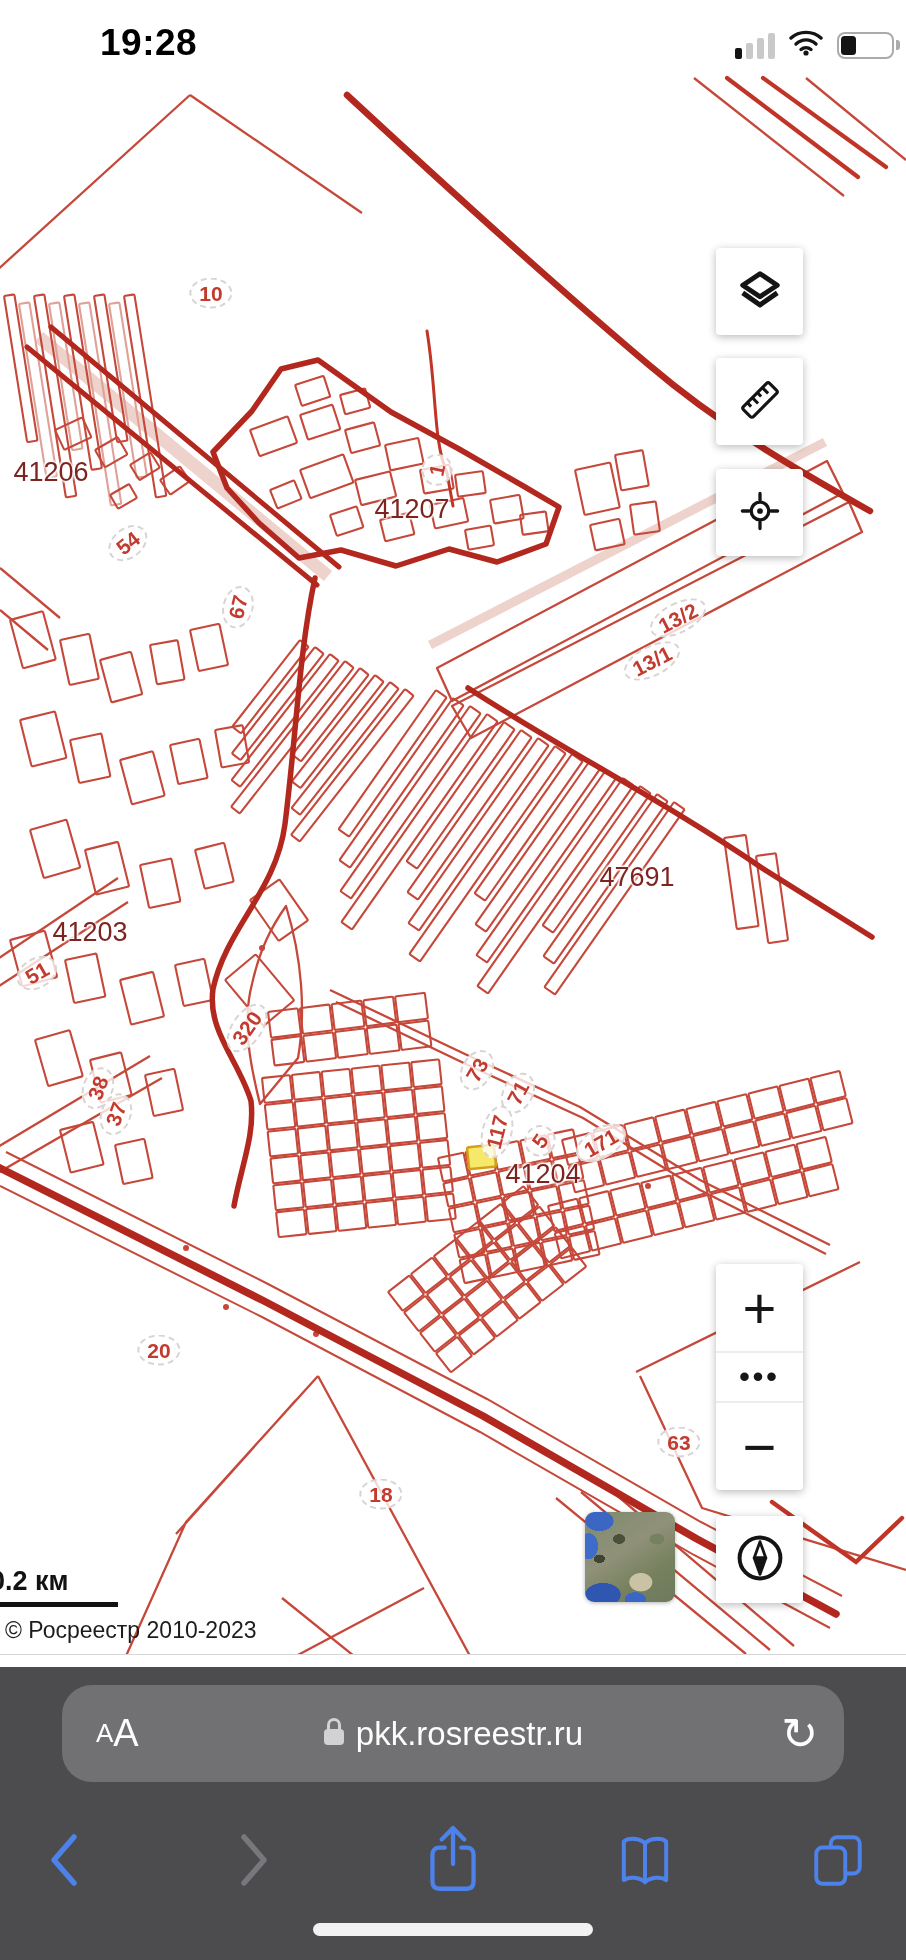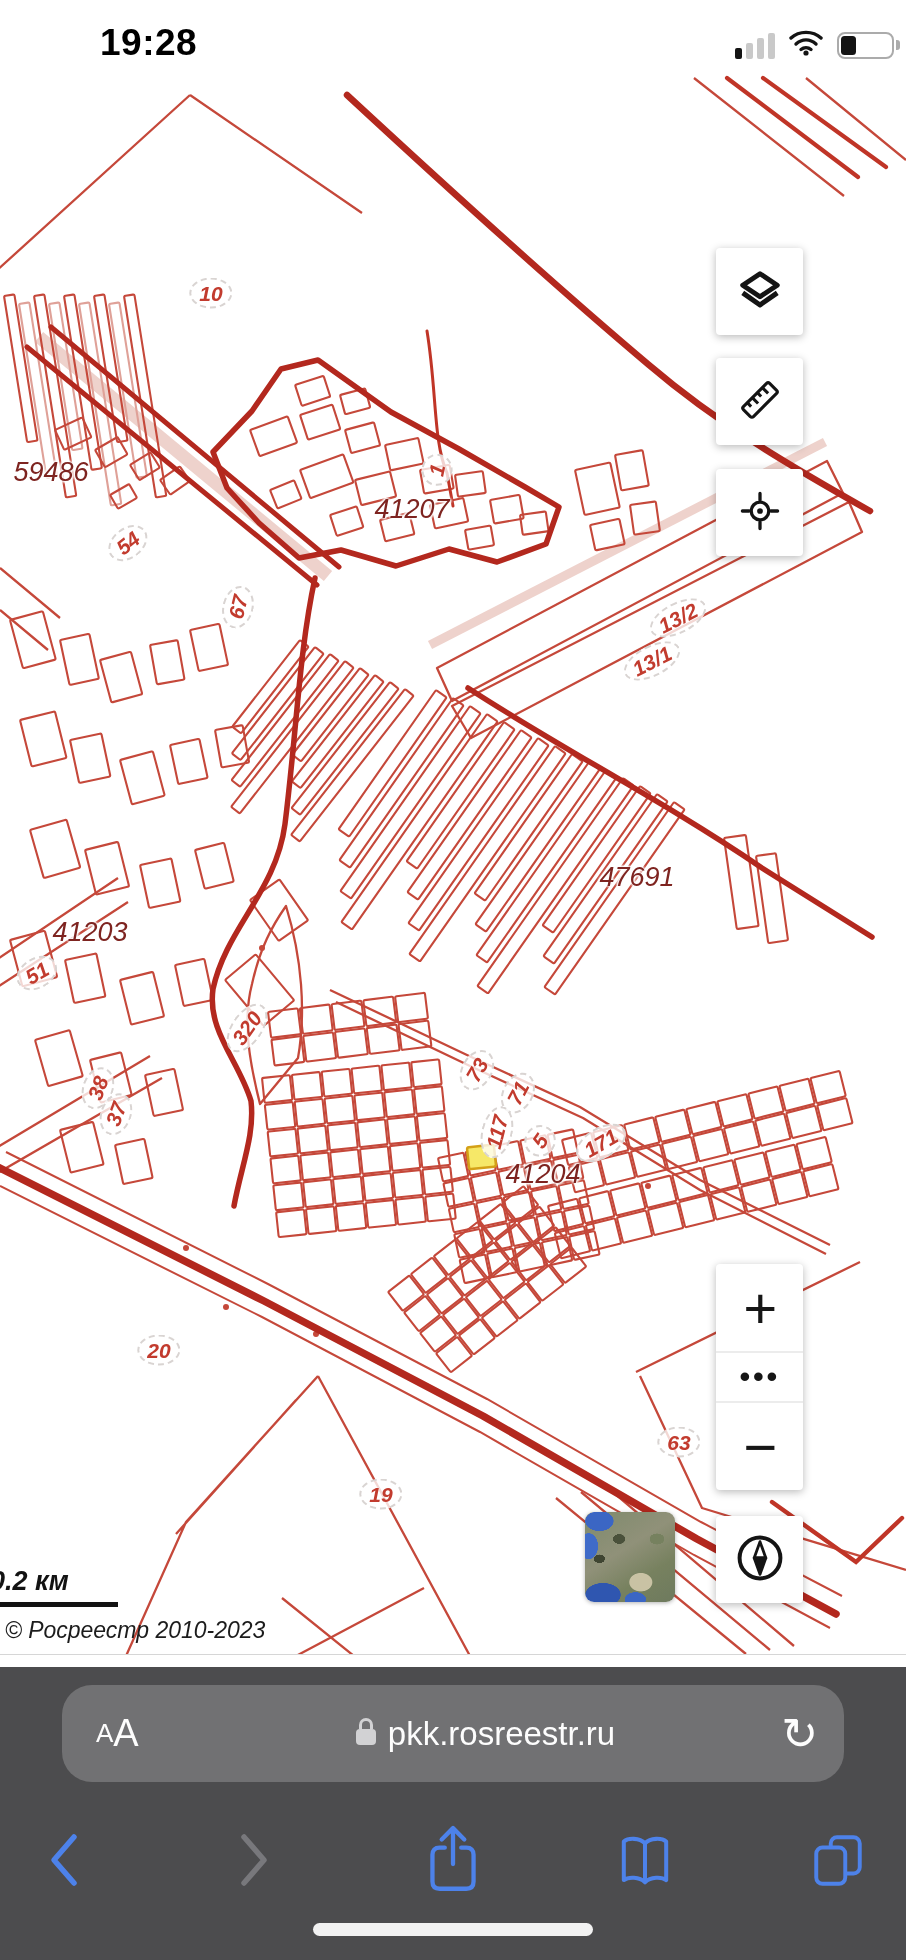--- a/index.html
+++ b/index.html
@@ -14,21 +14,21 @@
   .sig{display:flex;align-items:flex-end;gap:3.5px;height:27px;}
   .sig i{display:block;width:7.5px;border-radius:2px;background:#c9c9c9;}
   .sig i.on{background:#141414;}
   .s1{height:11px}.s2{height:16px}.s3{height:21px}.s4{height:26px}
   .batt{position:relative;width:57px;height:27px;}
   .batt .case{position:absolute;inset:0;border:2px solid #ababab;border-radius:8px;}
   .batt .fill{position:absolute;left:4px;top:4px;width:15px;height:19px;background:#141414;border-radius:3.5px;}
   .batt .cap{position:absolute;right:-6px;top:8.5px;width:4px;height:10px;background:#ababab;border-radius:0 3px 3px 0;}
 
   
-  .map{position:absolute;left:0;top:0;width:906px;height:1655px;background:#fff;overflow:hidden;font-style:italic;}
+  .map{position:absolute;left:0;top:0;width:906px;height:1655px;background:#fff;overflow:hidden;}
   .mapsvg{position:absolute;left:0;top:0;}
   .lbl{position:absolute;white-space:nowrap;line-height:1;z-index:5;
        transform:translate(-50%,-50%) rotate(var(--r,0deg));}
   .lbl.quarter{color:#7e2420;font-size:27px;font-weight:500;
        text-shadow:0 0 3px #fff,0 0 3px #fff,0 0 4px #fff,1px 1px 2px #fff,-1px -1px 2px #fff;}
   .lbl.parcel{color:#c23b2e;font-size:21px;font-weight:700;background:rgba(255,255,255,.78);
        border:2px dashed #d9d4d2;border-radius:50%;padding:3px 8px;
        text-shadow:0 0 2px #fff;}
 
   
@@ -60,21 +60,21 @@
          linear-gradient(148deg,#7e8a6c,#909179 42%,#77815f 70%,#6e7a5e);}
 
   .map-edge{position:absolute;left:0;top:1654px;width:906px;height:2px;background:#d6d6d6;z-index:12;}
 
   
   .toolbar{position:absolute;left:0;top:1667px;width:906px;height:293px;background:#4c4c4e;z-index:50;}
   .urlpill{position:absolute;left:62px;top:18px;width:782px;height:97px;background:#717173;border-radius:30px;
        display:flex;align-items:center;}
   .reader{position:absolute;left:34px;top:0;height:97px;display:flex;align-items:center;color:#fdfdfd;}
   .reader .sm{font-size:26px;}.reader .lg{font-size:38px;}
-  .urlcenter{position:absolute;left:0;width:100%;height:97px;display:flex;align-items:center;justify-content:center;gap:11px;padding-left:32px;}
+  .urlcenter{position:absolute;left:0;width:100%;height:97px;display:flex;align-items:center;justify-content:center;gap:11px;}
   .urltext{color:#fdfdfd;font-size:33px;}
   .reload{position:absolute;right:26px;top:0;height:97px;display:flex;align-items:center;color:#fdfdfd;
        font-size:44px;font-family:"DejaVu Sans",sans-serif;font-weight:400;}
   .navrow{position:absolute;left:0;top:148px;width:906px;height:100px;}
   .navbtn{position:absolute;top:0;width:80px;height:90px;display:flex;align-items:center;justify-content:center;}
   .home-indicator{position:absolute;left:313px;top:1923px;width:280px;height:13px;border-radius:7px;background:#f2f2f2;z-index:60;}
 </style>
 </head>
 <body>
 
@@ -388,42 +388,42 @@
         <path d="M6,1152 L268,1284 L487,1399 L701,1522 L842,1596"></path>
       </g>
 
       <g>
         <rect id="sel-parcel" x="468" y="1146" width="27" height="22" rx="2" transform="rotate(-6 481 1157)" fill="#f6e868" stroke="#d4a017" stroke-width="2.5"></rect>
       </g>
     </svg>
 
     <div id="labels">
         <div class="lbl parcel" style="left: 211px; top: 293px; --r: 0deg;">10</div>
-        <div class="lbl quarter" style="left: 51px; top: 472px; --r: 0deg;">59486</div>
+        <div class="lbl quarter" style="left: 51px; top: 472px; --r: 0deg;">41206</div>
         <div class="lbl parcel" style="left: 128px; top: 543px; --r: -38deg;">54</div>
         <div class="lbl parcel" style="left: 437px; top: 470px; --r: -78deg;">1</div>
         <div class="lbl quarter" style="left: 412px; top: 509px; text-align: center; --r: 0deg;">41207</div>
         <div class="lbl parcel" style="left: 678px; top: 618px; --r: -27deg;">13/2</div>
         <div class="lbl parcel" style="left: 652px; top: 661px; --r: -27deg;">13/1</div>
         <div class="lbl parcel" style="left: 238px; top: 607px; --r: -76deg;">67</div>
         <div class="lbl quarter" style="left: 637px; top: 877px; --r: 0deg;">47691</div>
         <div class="lbl quarter" style="left: 90px; top: 932px; text-align: center; --r: 0deg;">41203</div>
         <div class="lbl parcel" style="left: 37px; top: 973px; --r: -30deg;">51</div>
         <div class="lbl parcel" style="left: 247px; top: 1028px; --r: -55deg;">320</div>
         <div class="lbl parcel" style="left: 98px; top: 1088px; --r: -70deg;">38</div>
         <div class="lbl parcel" style="left: 116px; top: 1114px; --r: -70deg;">37</div>
         <div class="lbl parcel" style="left: 477px; top: 1070px; --r: -60deg;">73</div>
         <div class="lbl parcel" style="left: 518px; top: 1093px; --r: -62deg;">71</div>
         <div class="lbl parcel" style="left: 497px; top: 1132px; --r: -76deg;">117</div>
         <div class="lbl parcel" style="left: 540px; top: 1141px; --r: -55deg;">5</div>
         <div class="lbl parcel" style="left: 601px; top: 1143px; --r: -30deg;">171</div>
         <div class="lbl quarter" style="left: 543px; top: 1174px; --r: 0deg;">41204</div>
         <div class="lbl parcel" style="left: 159px; top: 1350px; --r: 0deg;">20</div>
         <div class="lbl parcel" style="left: 679px; top: 1442px; --r: 0deg;">63</div>
-        <div class="lbl parcel" style="left: 381px; top: 1494px; --r: 0deg;">19</div>
+        <div class="lbl parcel" style="left: 381px; top: 1494px; --r: 0deg;">18</div>
       </div>
 
     <div class="map-btn" style="left:716px;top:248px;">
       <span>
         <svg width="46" height="44" viewBox="0 0 24 22">
           <g fill="none" stroke="#141414" stroke-width="2.6" stroke-linejoin="round">
             <path d="M12 2.5 L21 8.5 L12 14.5 L3 8.5 Z"></path>
             <path d="M3 12.5 L12 18.8 L21 12.5"></path>
           </g>
         </svg>

